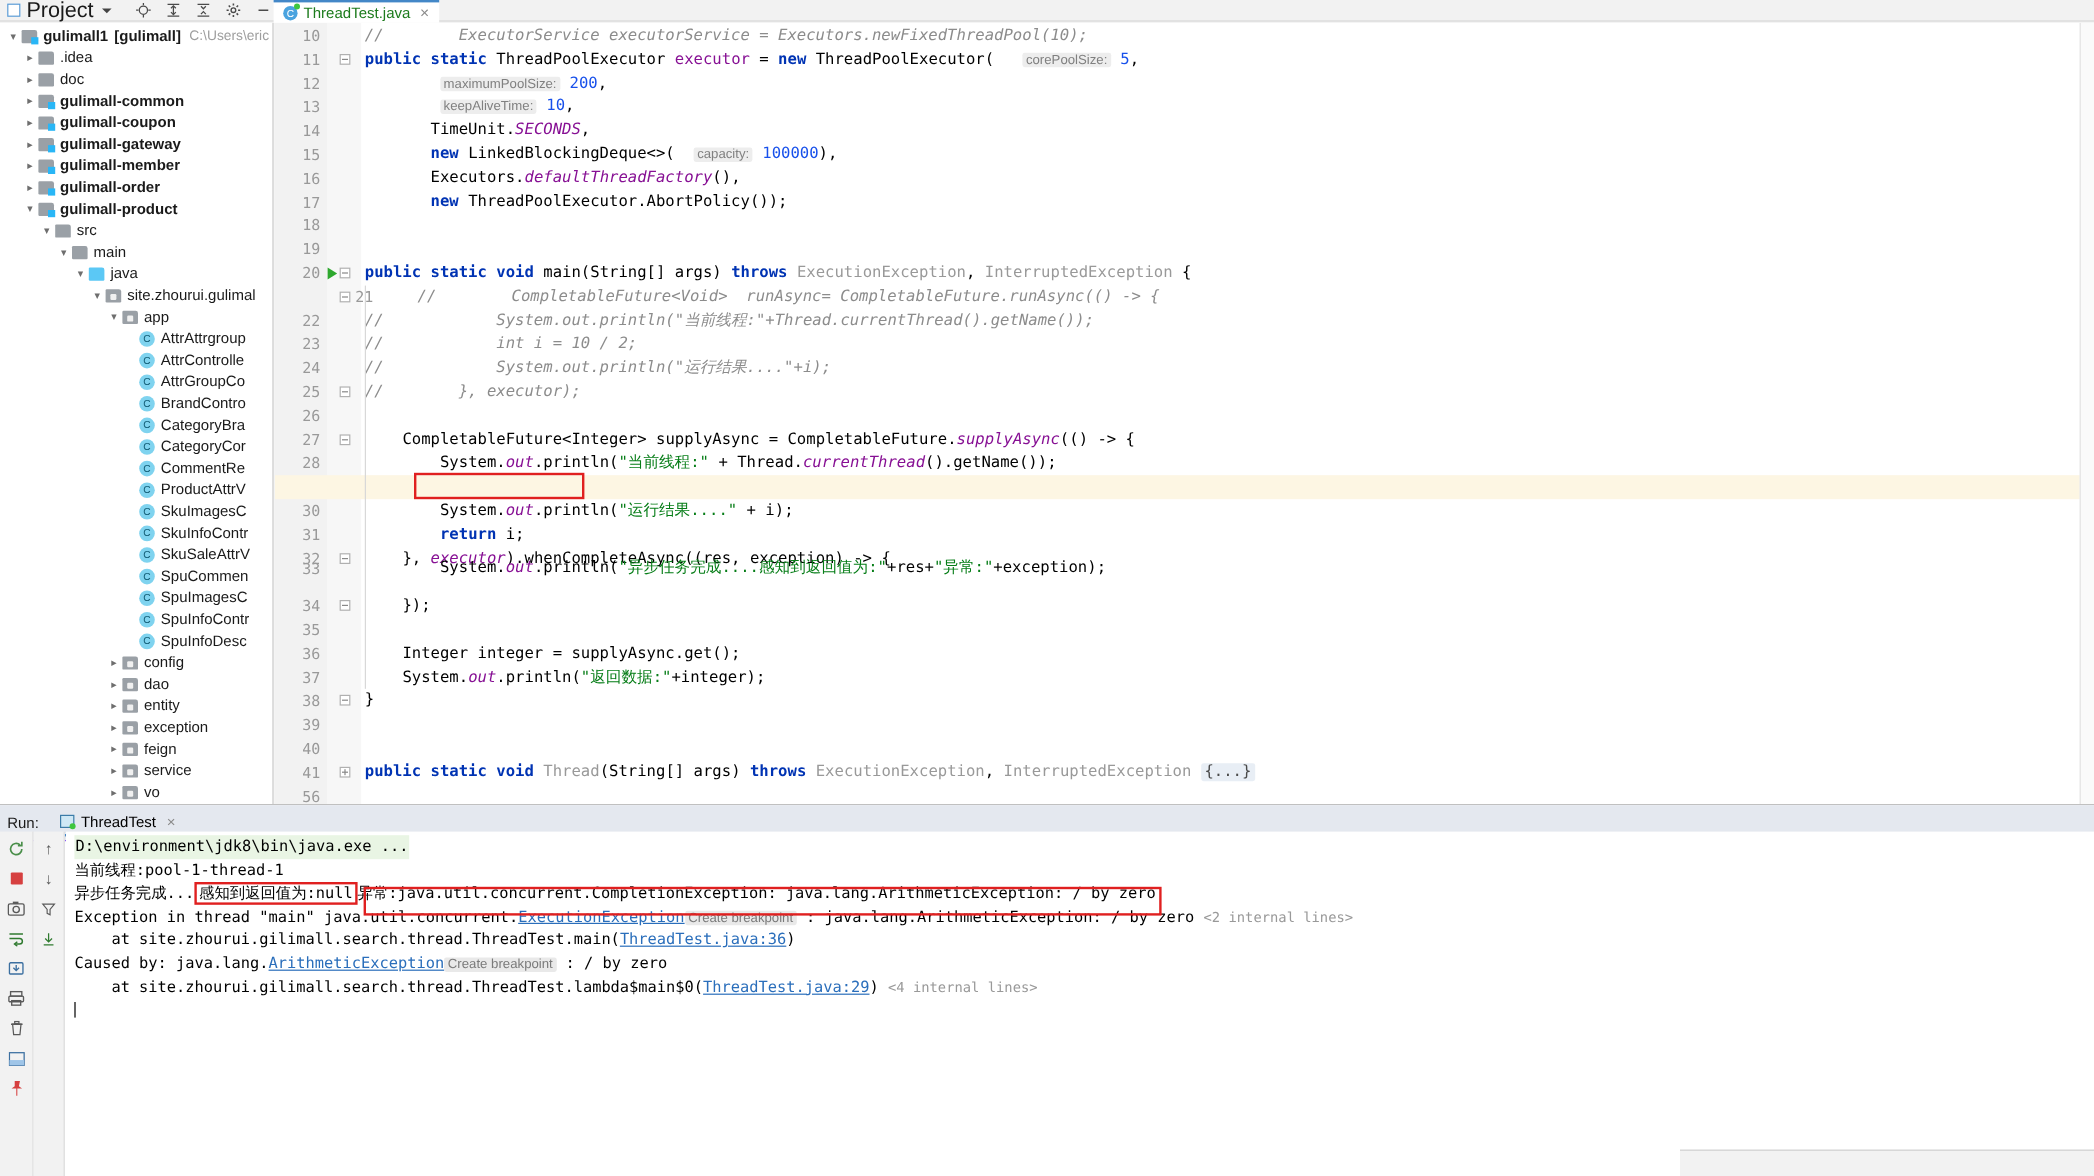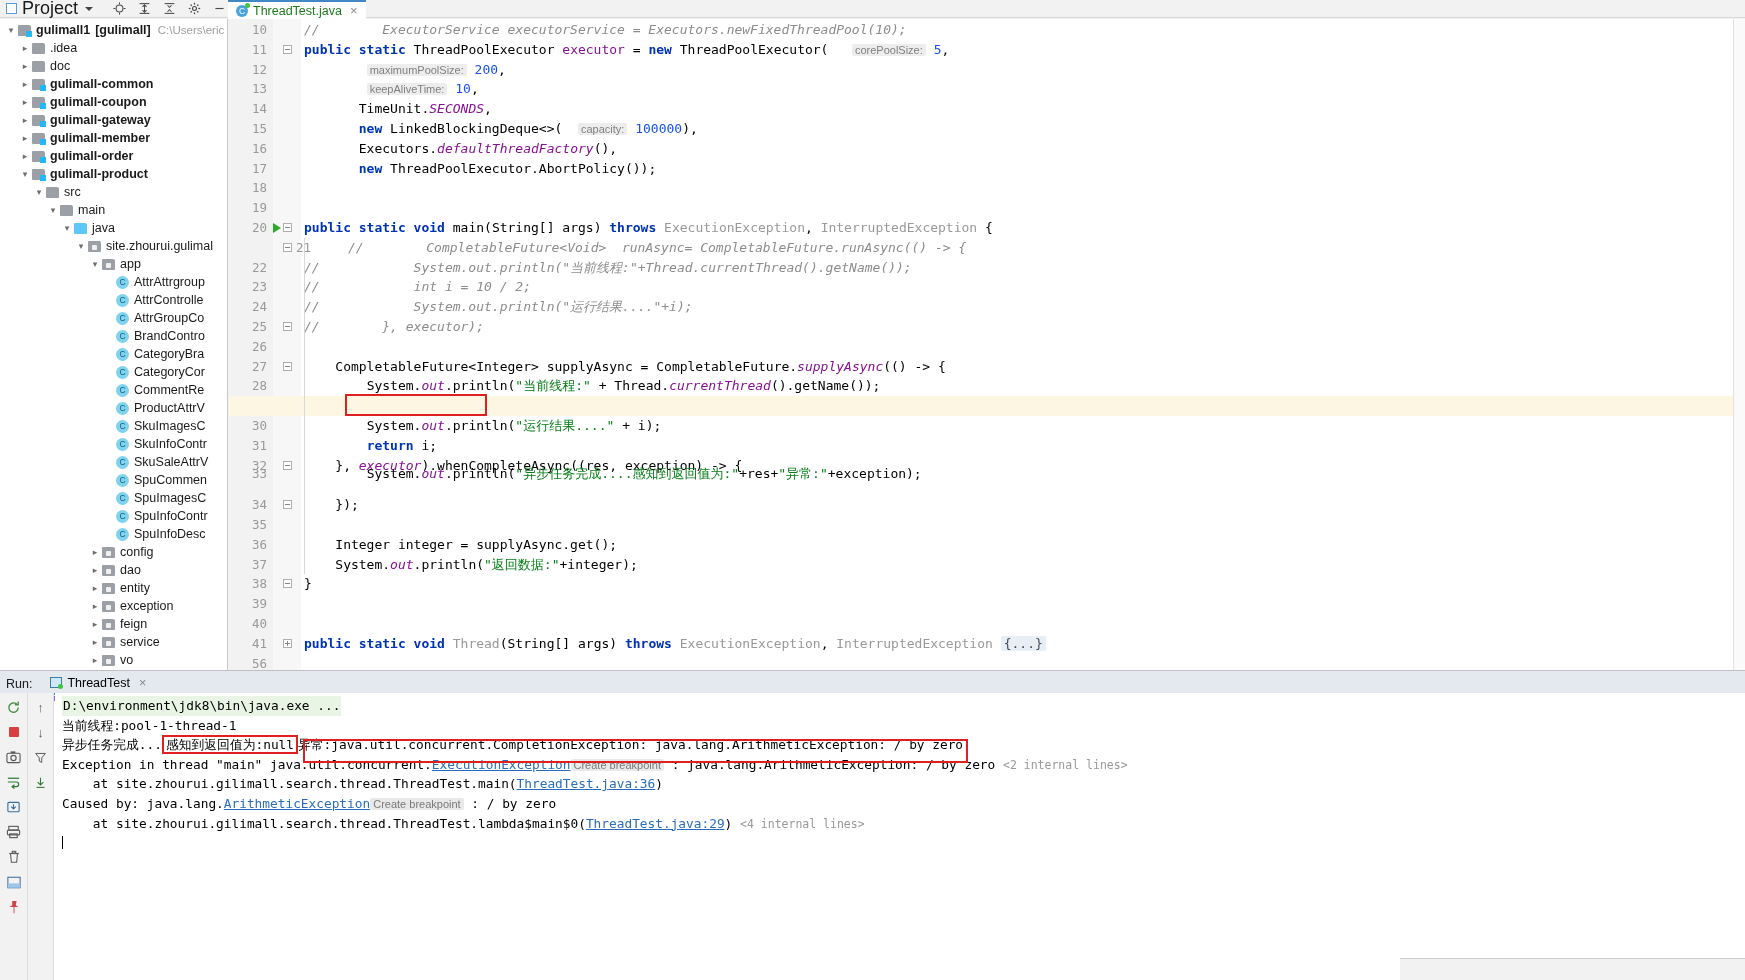--- a/index.html
+++ b/index.html
@@ -113,21 +113,21 @@
   .fsq::before{content:"";position:absolute;left:1px;top:3px;width:5px;height:1px;background:#888;}
   .fsq.plus::after{content:"";position:absolute;left:3px;top:1px;width:1px;height:5px;background:#888;}
 
   
   .runpanel {
     position:absolute; left:0; top:670px; width:1745px; height:310px;
     background:#ffffff; border-top:1px solid #c0c0c0;
   }
   .runhdr {
     height:30px; background:#e4e8ef; display:flex; align-items:center; padding-left:6px;
-    border-bottom:5px solid #8b5cf6;
+    border-bottom:1px solid #8b5cf6;
   }
   .runlabel { font-size:12.5px; color:#1a1a1a; margin-right:12px; }
   .runtab {
     display:flex; align-items:center; gap:5px; height:22px; padding:0 6px;
     border-bottom:2px solid #4387c7; font-size:12.5px;
   }
   .runico { width:12px;height:11px;border:1.5px solid #3c7ca8; background:#cfe8f5; position:relative;}
   .runico::after{content:"";position:absolute;right:-2px;bottom:-2px;width:5px;height:5px;border-radius:50%;background:#3ec63e;}
   .lefttoolbar {
     position:absolute; left:0; top:22px; width:28px; height:288px; background:#f2f2f2;

